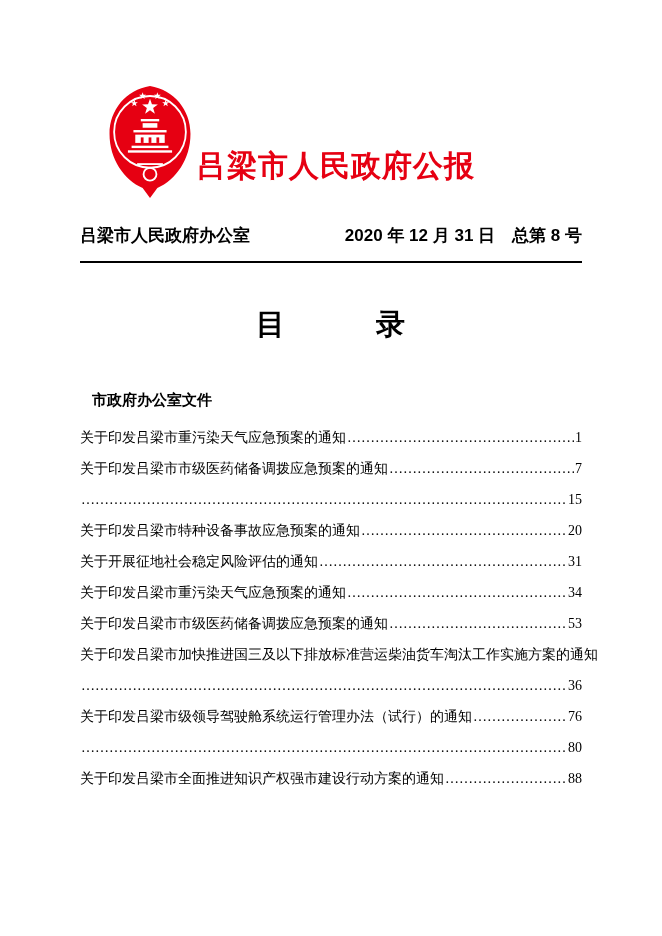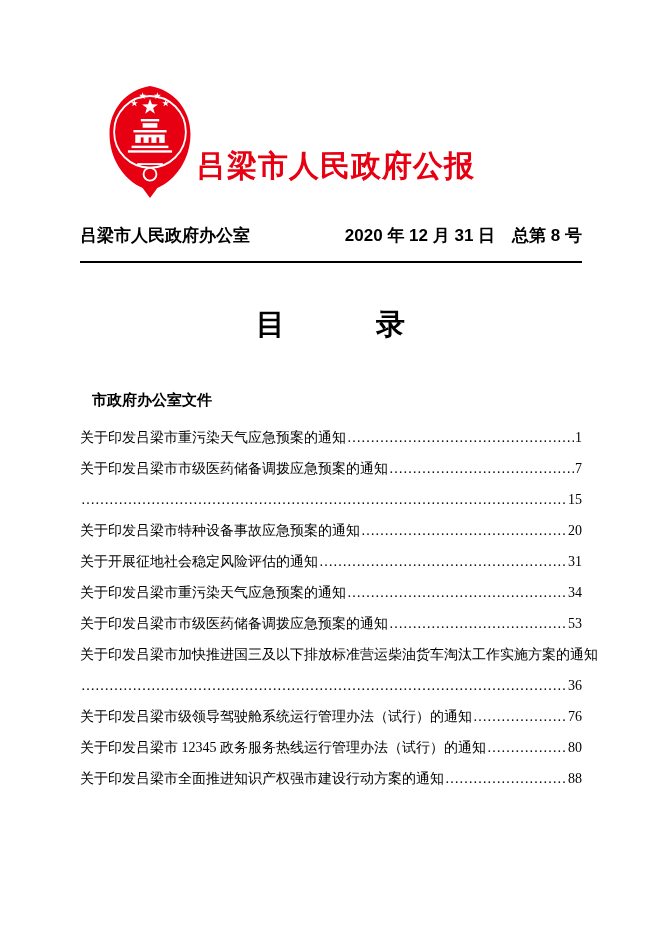--- a/index.html
+++ b/index.html
@@ -183,21 +183,20 @@
       <div class="toc-entry">
         <span class="leader">………………………………………………………………………………………………………………………………………………………………………………………………………………………………………………</span>
         <span class="pagenum">36</span>
       </div>
       <div class="toc-entry">
         <span class="toc-entry-title">关于印发吕梁市级领导驾驶舱系统运行管理办法（试行）的通知</span>
         <span class="leader">………………………………………………………………………………………………………………………………………………………………………………………………………………………………………………</span>
         <span class="pagenum">76</span>
       </div>
       <div class="toc-entry">
-        <span class="toc-entry-title">关于印发吕梁市 12345 政务服务热线运行管理办法（试行）的通知</span>
         <span class="leader">………………………………………………………………………………………………………………………………………………………………………………………………………………………………………………</span>
         <span class="pagenum">80</span>
       </div>
       <div class="toc-entry">
         <span class="toc-entry-title">关于印发吕梁市全面推进知识产权强市建设行动方案的通知</span>
         <span class="leader">………………………………………………………………………………………………………………………………………………………………………………………………………………………………………………</span>
         <span class="pagenum">88</span>
       </div>
     </div>
 

